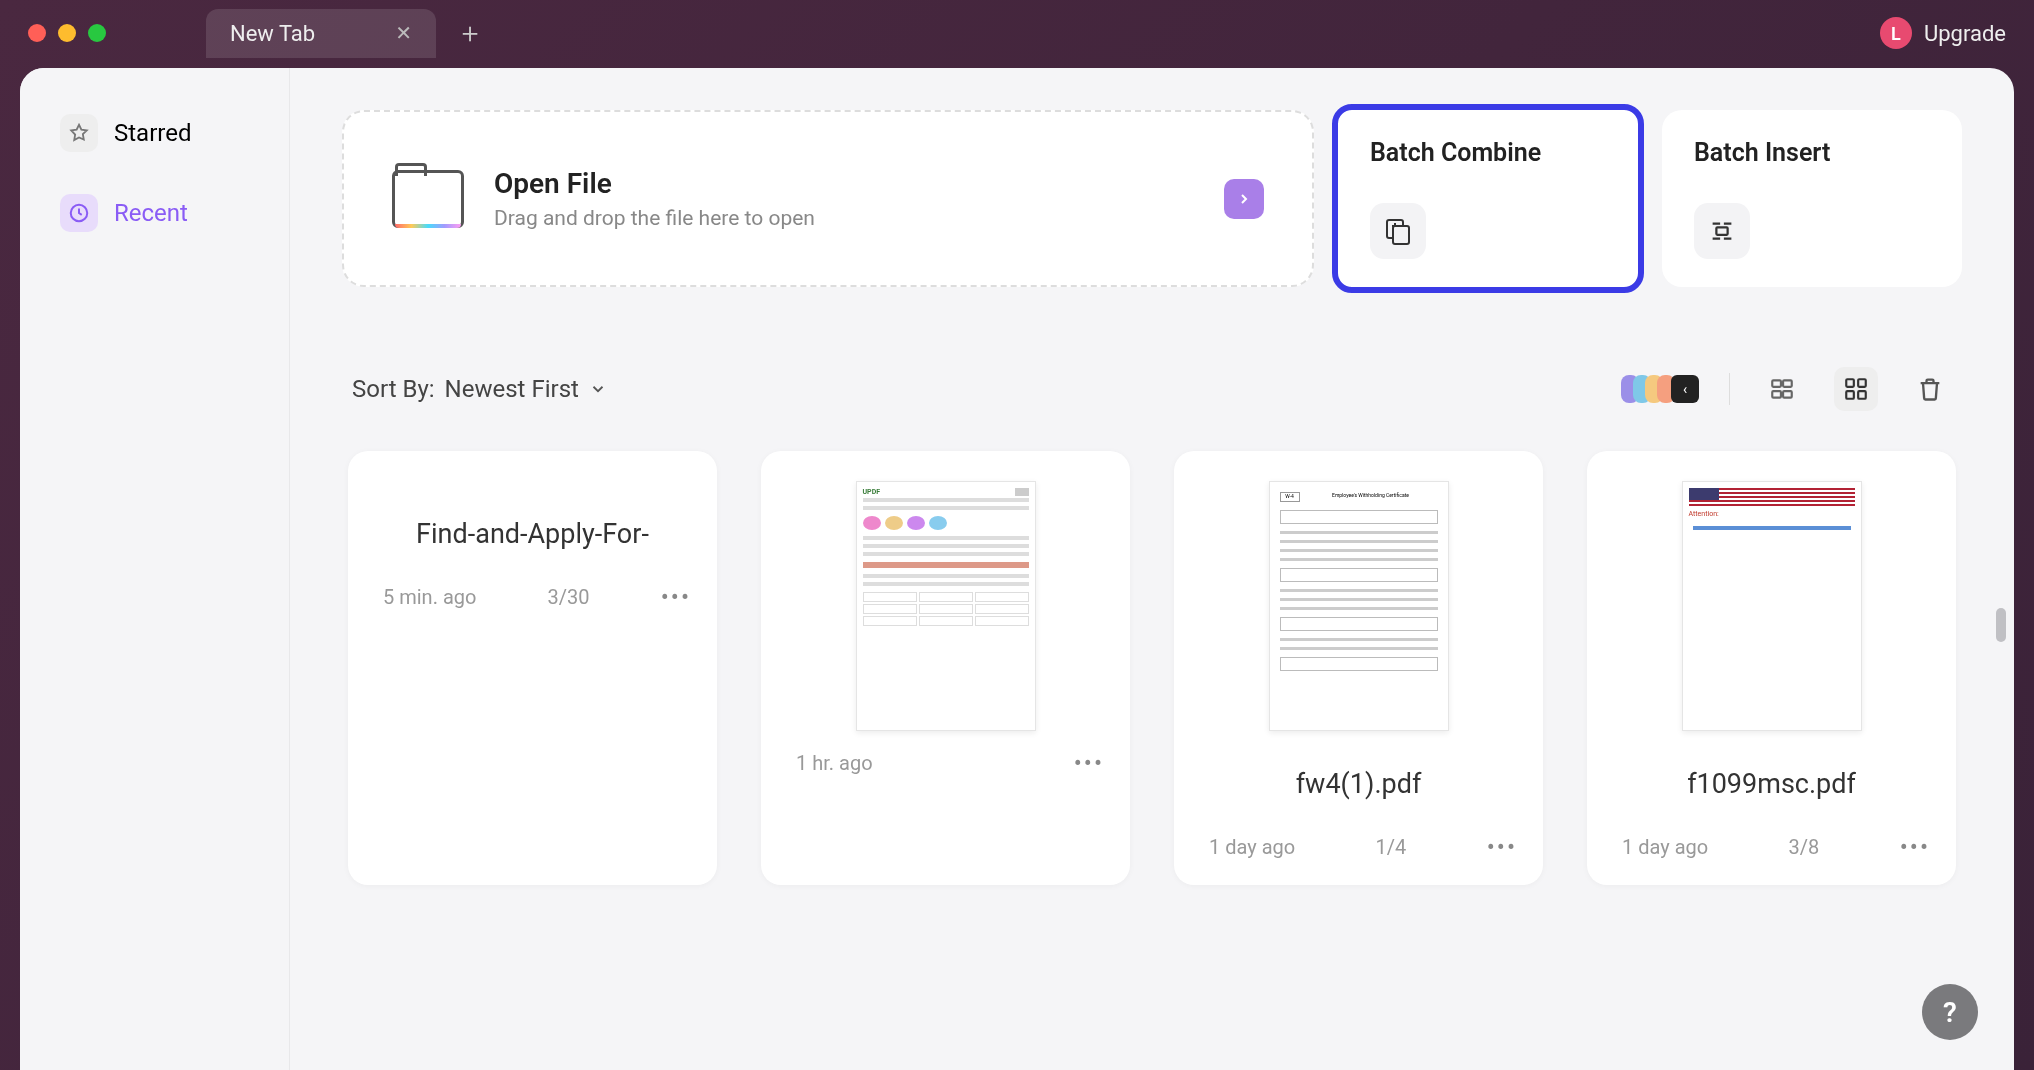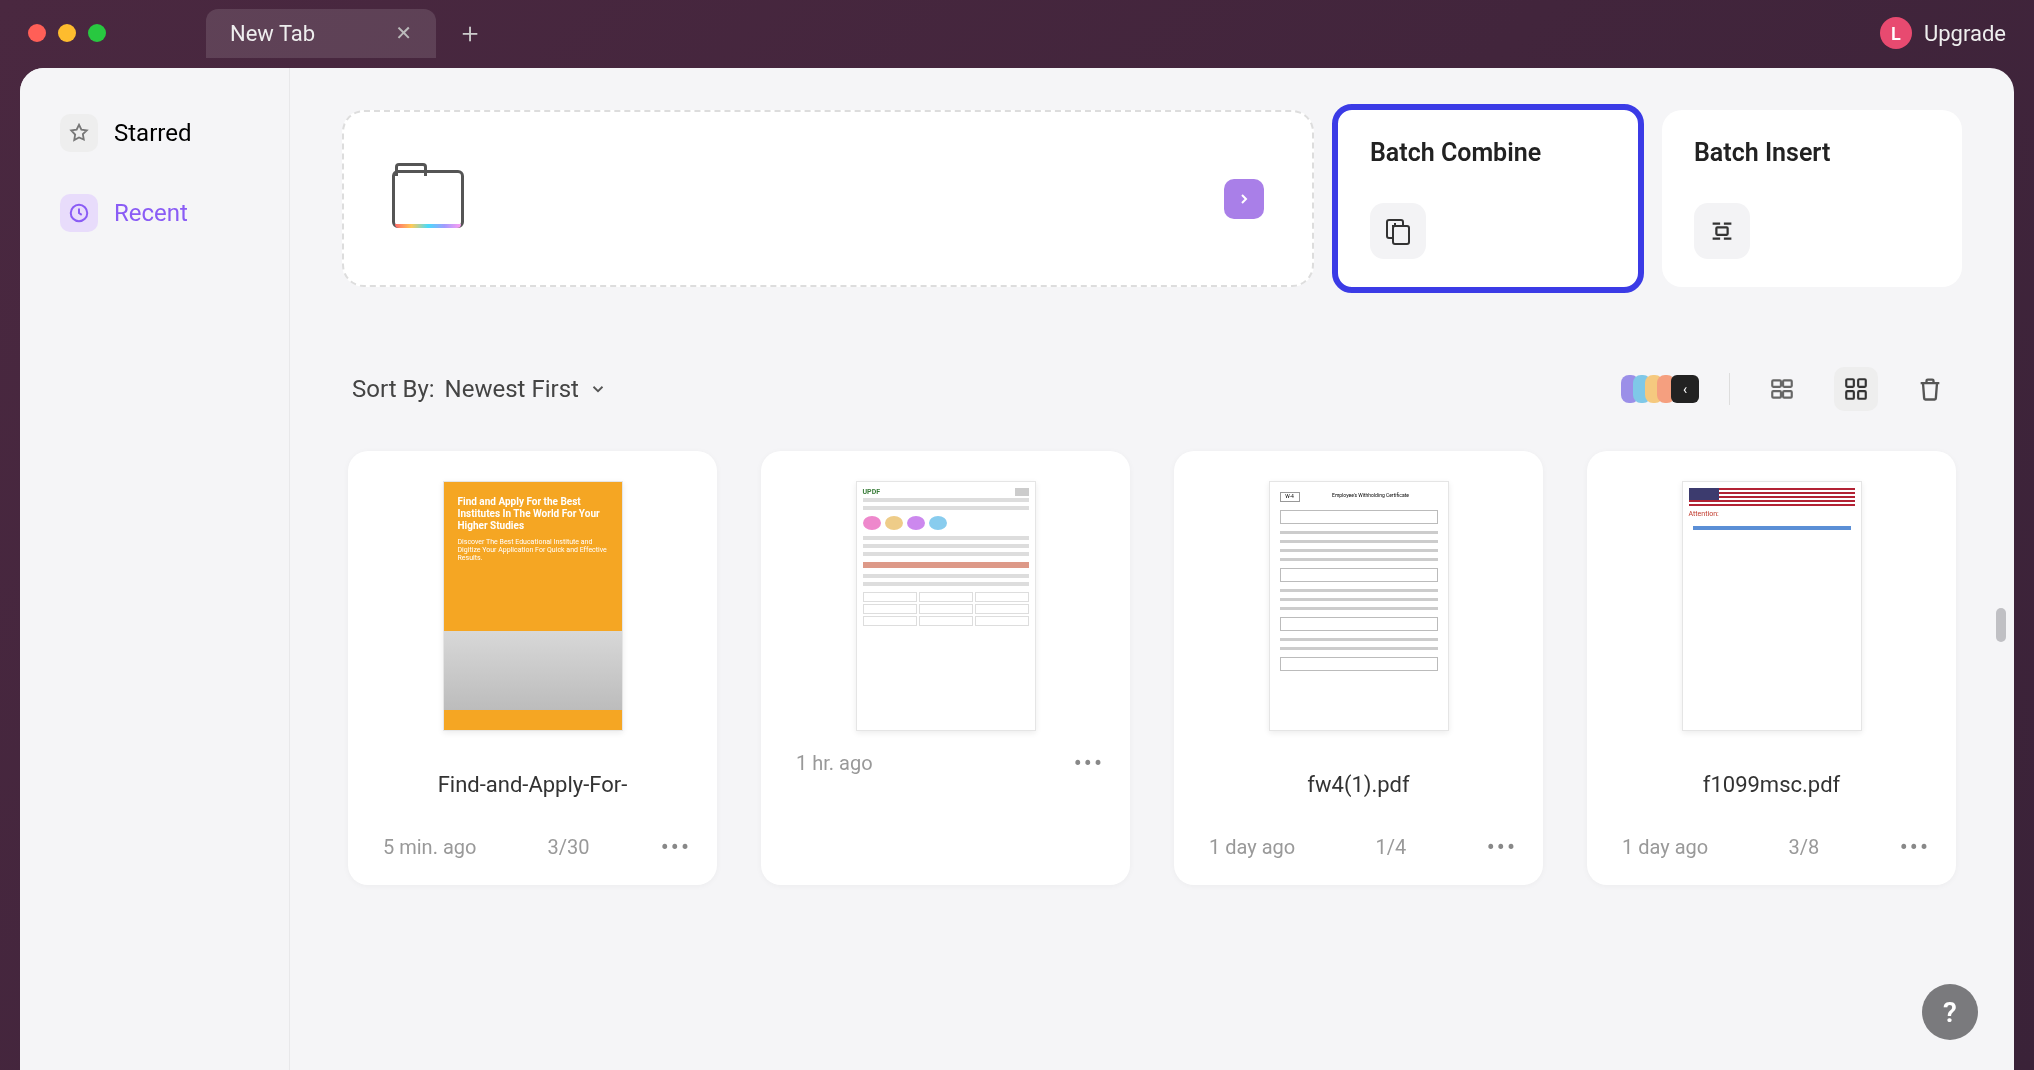--- a/index.html
+++ b/index.html
@@ -205,21 +205,21 @@
   .thumb.worksheet .blob-row{ display:flex; gap:4px; margin:4px 0;}
   .thumb.worksheet .blob{ width:18px; height:14px; border-radius:50%; background:#e8c; }
   .thumb.worksheet .hdr2{ height:6px; background:#d98; margin:4px 0;}
   .thumb.form .fline{ height:3px; background:#ccc; margin:3px 4px;}
   .thumb.form .fbox{ height:14px; border:1px solid #bbb; margin:4px;}
   .thumb.us .flag{ height:18px; background: repeating-linear-gradient(180deg,#b22234 0 2px,#fff 2px 4px); position:relative;}
   .thumb.us .flag::before{ content:""; position:absolute; left:0; top:0; width:30px; height:12px; background:#3c3b6e;}
   .file-name {
     margin-top: 24px;
     text-align: center;
-    font-size: 22px;
+    font-size: 27px;
     color: #333;
     line-height: 1.3;
     min-height: 60px;
     display: flex; align-items: center; justify-content: center;
   }
   .file-meta {
     display: flex; justify-content: space-between; align-items: center;
     margin-top: 18px;
     color: #999; font-size: 20px; margin-left: 9px;
   }
@@ -286,20 +286,24 @@
           </svg>
       </span>
       <span>Recent</span>
     </div>
   </div>
 
   <div class="main">
     <div class="action-row">
       <div class="open-file-card">
         <div class="folder-icon"></div>
+        <div class="open-file-text">
+          <div class="title">Open File</div>
+          <div class="sub">Drag and drop the file here to open</div>
+        </div>
         <div class="open-go-btn">
           <svg width="16" height="16" viewBox="0 0 24 24" fill="none" stroke="#fff" stroke-width="3">
               <path d="M9 6l6 6-6 6"></path>
             </svg>
         </div>
       </div>
 
       <div class="action-card highlighted">
         <div class="label">Batch Combine</div>
         <div class="icon-box">
@@ -359,28 +363,20 @@
           <svg width="28" height="28" viewBox="0 0 24 24" fill="none" stroke="#555" stroke-width="2">
               <path d="M4 7h16M9 7V5a1 1 0 011-1h4a1 1 0 011 1v2M6 7l1 13a1 1 0 001 1h8a1 1 0 001-1l1-13"></path>
             </svg>
         </div>
       </div>
     </div>
 
     <div class="file-grid">
 
       <div class="file-card">
-        <div class="thumb orange">
-          <div class="o-top">
-              <div class="sm">Find and Apply For the Best Institutes In The World For Your Higher Studies</div>
-              <div class="xs">Discover The Best Educational Institute and Digitize Your Application For Quick and Effective Results.</div>
-            </div>
-          <div class="o-photo"></div>
-          <div class="o-footer"></div>
-        </div>
         <div class="file-name">Find-and-Apply-For-</div>
         <div class="file-meta">
           <span class="meta-text">5 min. ago</span>
           <span class="meta-pages">3/30</span>
           <span class="more">•••</span>
         </div>
       </div>
 
       <div class="file-card">
         <div class="thumb worksheet">

